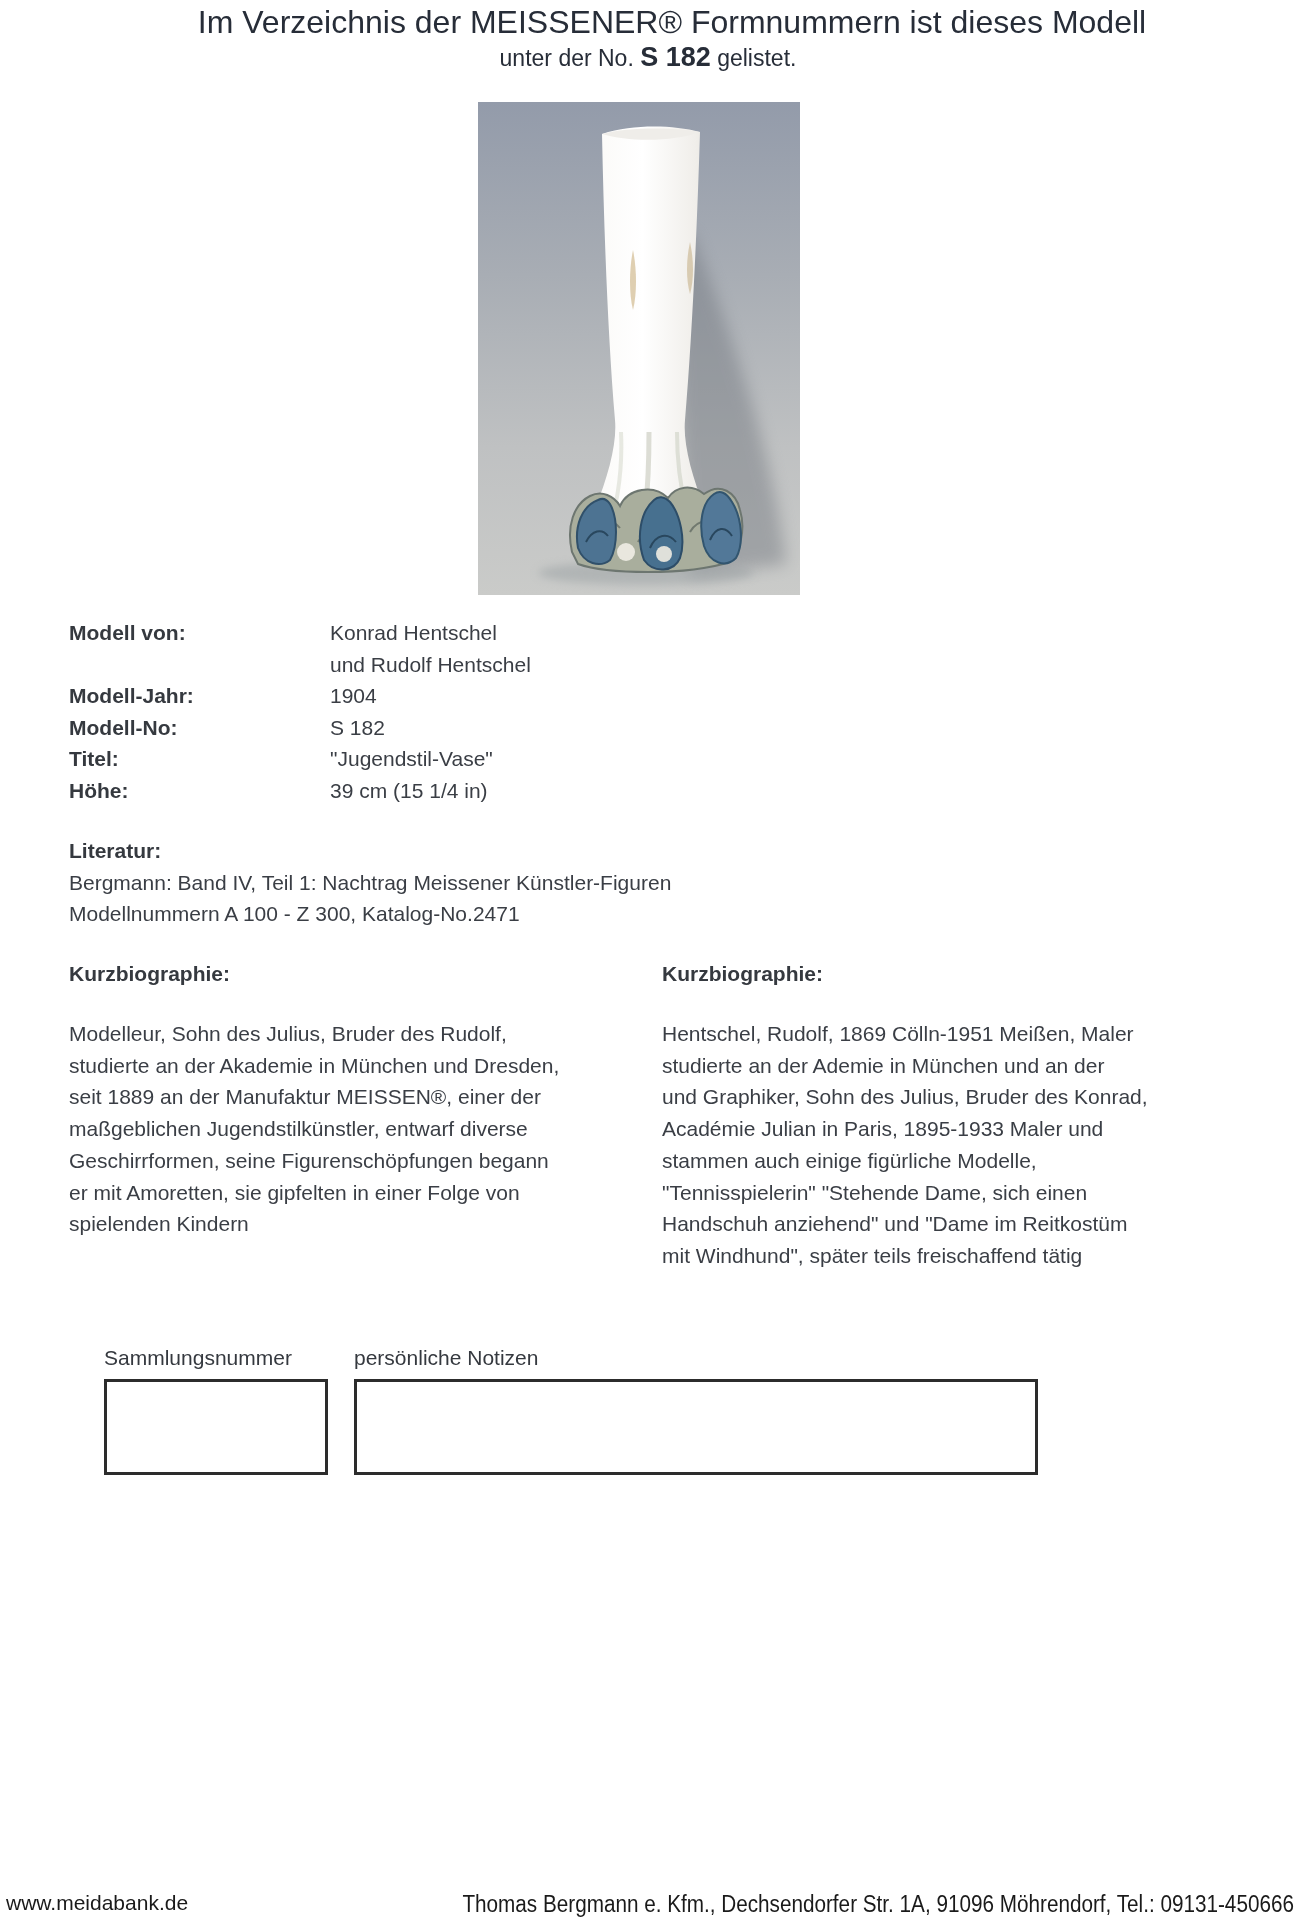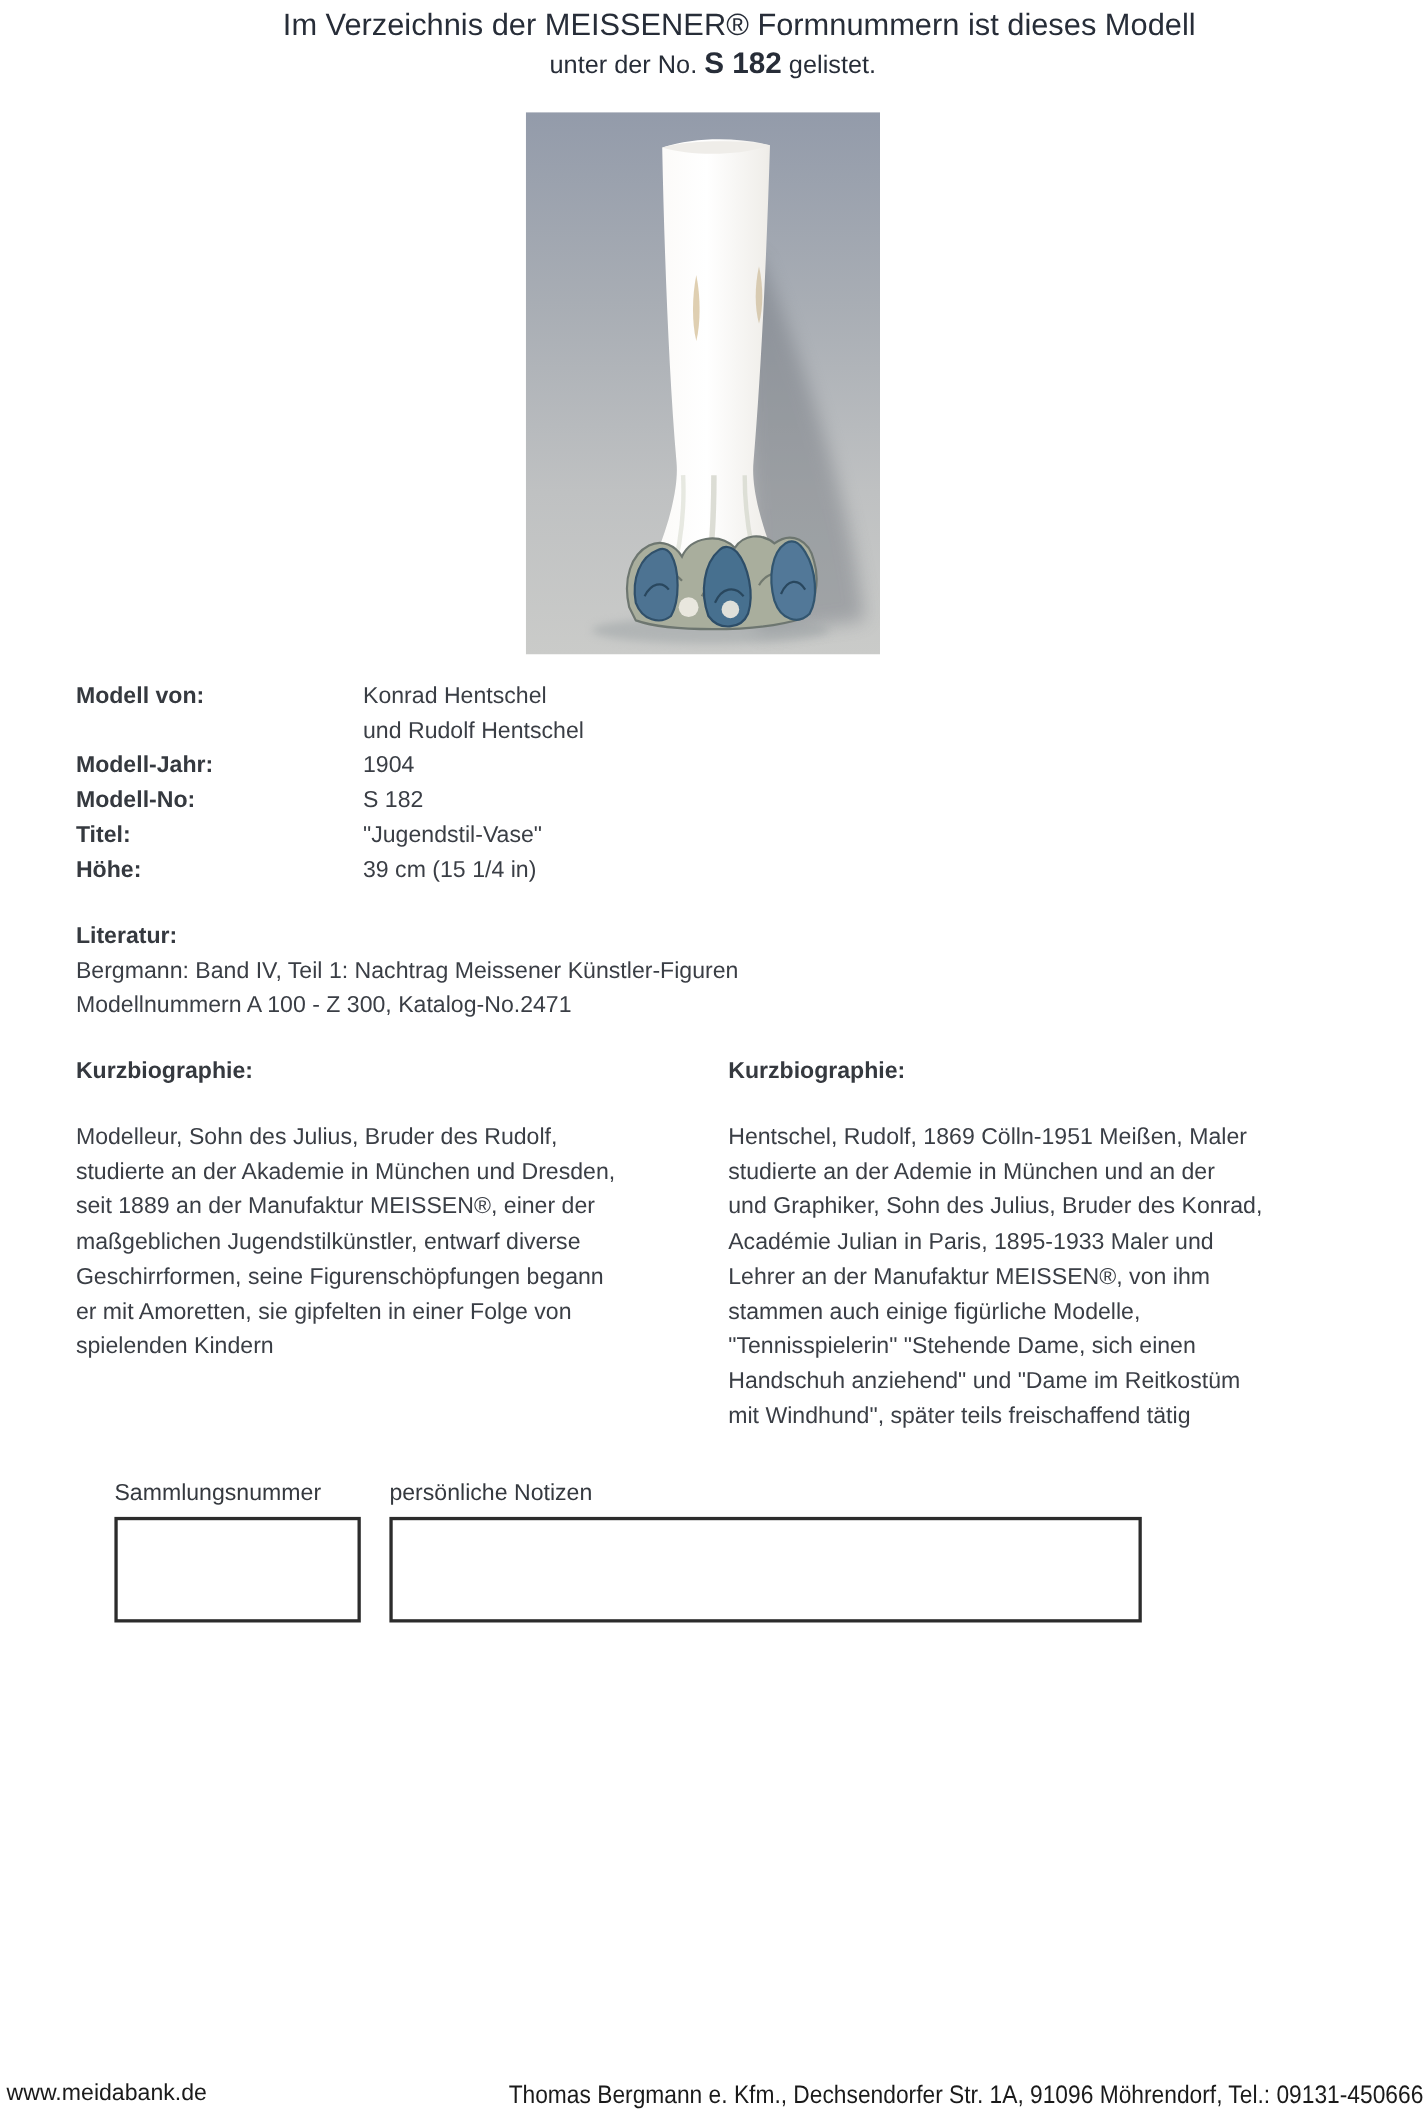--- a/index.html
+++ b/index.html
@@ -2,21 +2,21 @@
 <html><head>
 <meta charset="utf-8">
 <style>
   * { margin:0; padding:0; box-sizing:border-box; }
   body { background:#ffffff; }
   .page {
     position:relative; width:1296px; height:1920px; background:#ffffff;
     font-family:"Liberation Sans","DejaVu Sans",sans-serif; color:#3a3e45; overflow:hidden;
   }
   .header { position:absolute; top:6px; left:0; width:100%; text-align:center; color:#272d38; }
-  .header-line1 { font-size:28px; line-height:33px;margin-left:48px; }
+  .header-line1 { font-size:32px; line-height:33px;margin-left:48px; }
   .header-line2 { font-size:23px; line-height:30px; margin-top:3px; }
   .model-no-strong { font-weight:700; font-size:27px; }
   .photo { position:absolute; left:478px; top:102px; width:322px; height:493px; }
   .photo svg { display:block; width:100%; height:100%; }
   .details { position:absolute; left:69px; top:617px; font-size:21px; line-height:31.6px; }
   .drow { display:flex; }
   .dlabel { width:261px; font-weight:700; color:#35393f; }
   .dvalue { white-space:nowrap; }
   .literatur { position:absolute; left:69px; top:835px; font-size:21px; line-height:31.6px; }
   .lit-heading { font-weight:700; color:#35393f; }
@@ -140,21 +140,20 @@
         <div class="bio-line">spielenden Kindern</div>
       </div>
     </div>
     <div class="bio-col-right">
       <div class="bio-heading">Kurzbiographie:</div>
       <div class="bio-lines">
         <div class="bio-line">Hentschel, Rudolf, 1869 Cölln-1951 Meißen, Maler</div>
         <div class="bio-line">studierte an der Ademie in München und an der</div>
         <div class="bio-line">und Graphiker, Sohn des Julius, Bruder des Konrad,</div>
         <div class="bio-line">Académie Julian in Paris, 1895-1933 Maler und</div>
-        <div class="bio-line">Lehrer an der Manufaktur MEISSEN®, von ihm</div>
         <div class="bio-line">stammen auch einige figürliche Modelle,</div>
         <div class="bio-line">"Tennisspielerin" "Stehende Dame, sich einen</div>
         <div class="bio-line">Handschuh anziehend" und "Dame im Reitkostüm</div>
         <div class="bio-line">mit Windhund", später teils freischaffend tätig</div>
       </div>
     </div>
   </div>
 
   <div class="collection">
     <div class="coll-labels">

